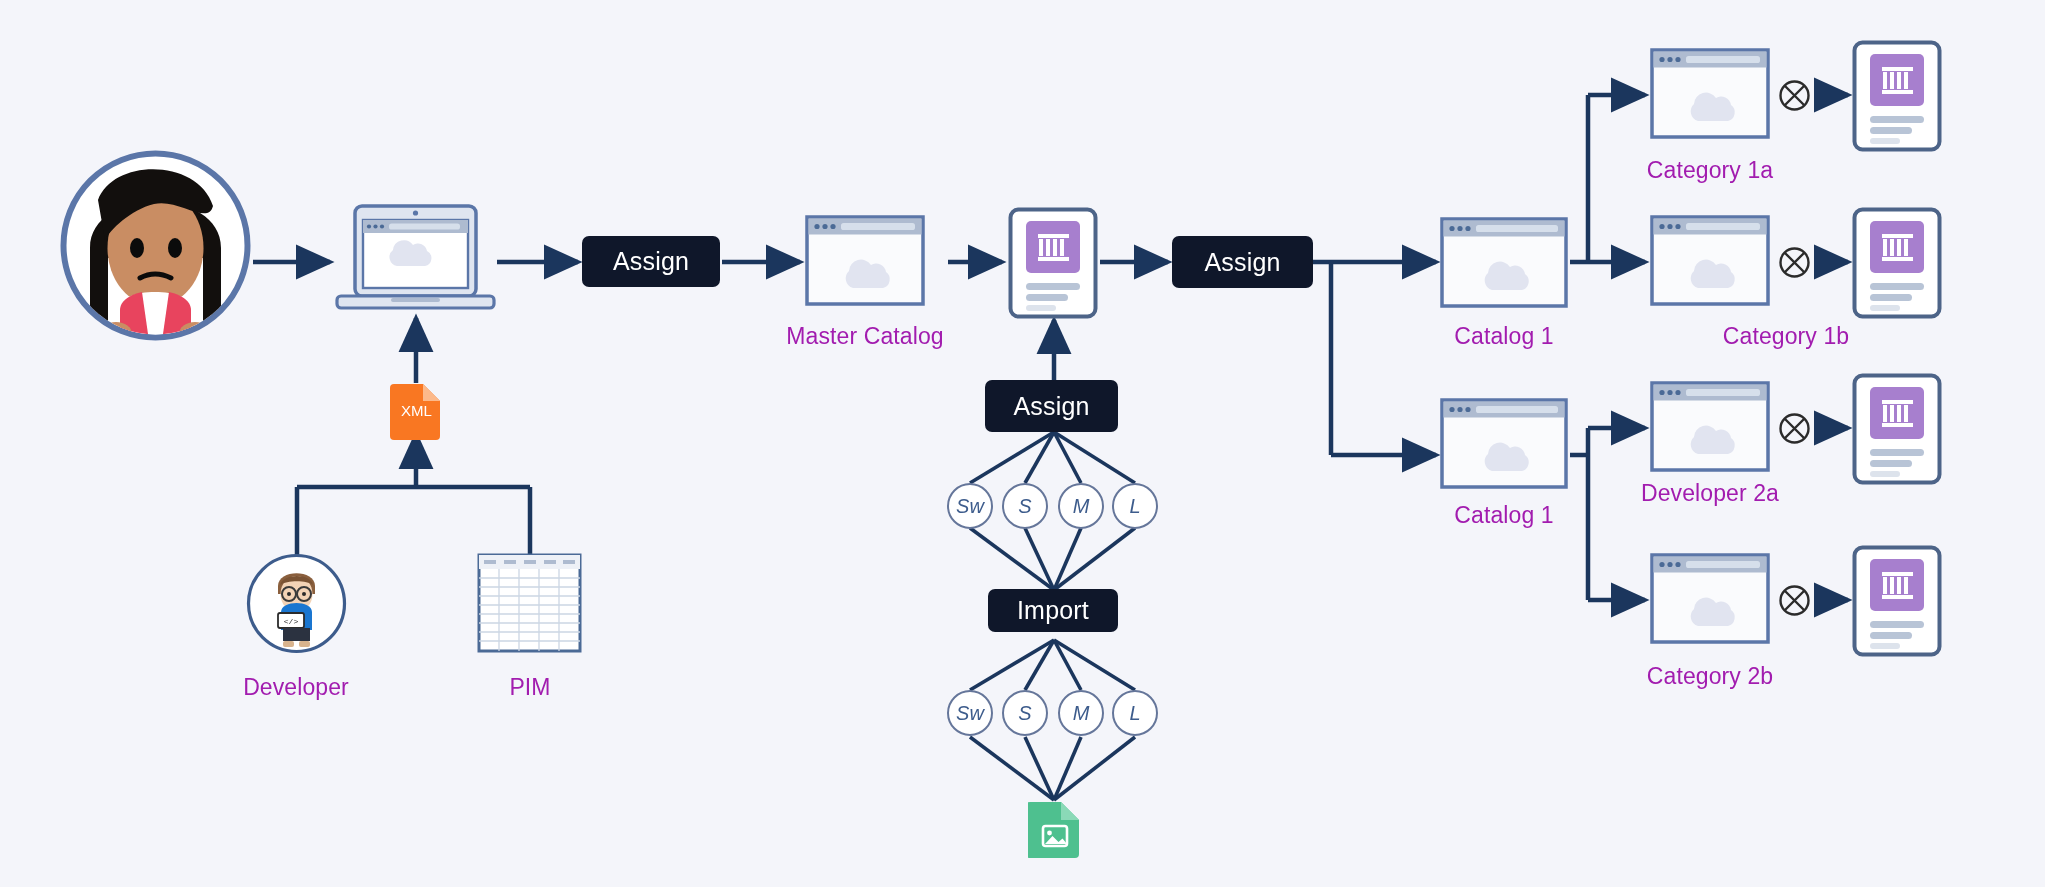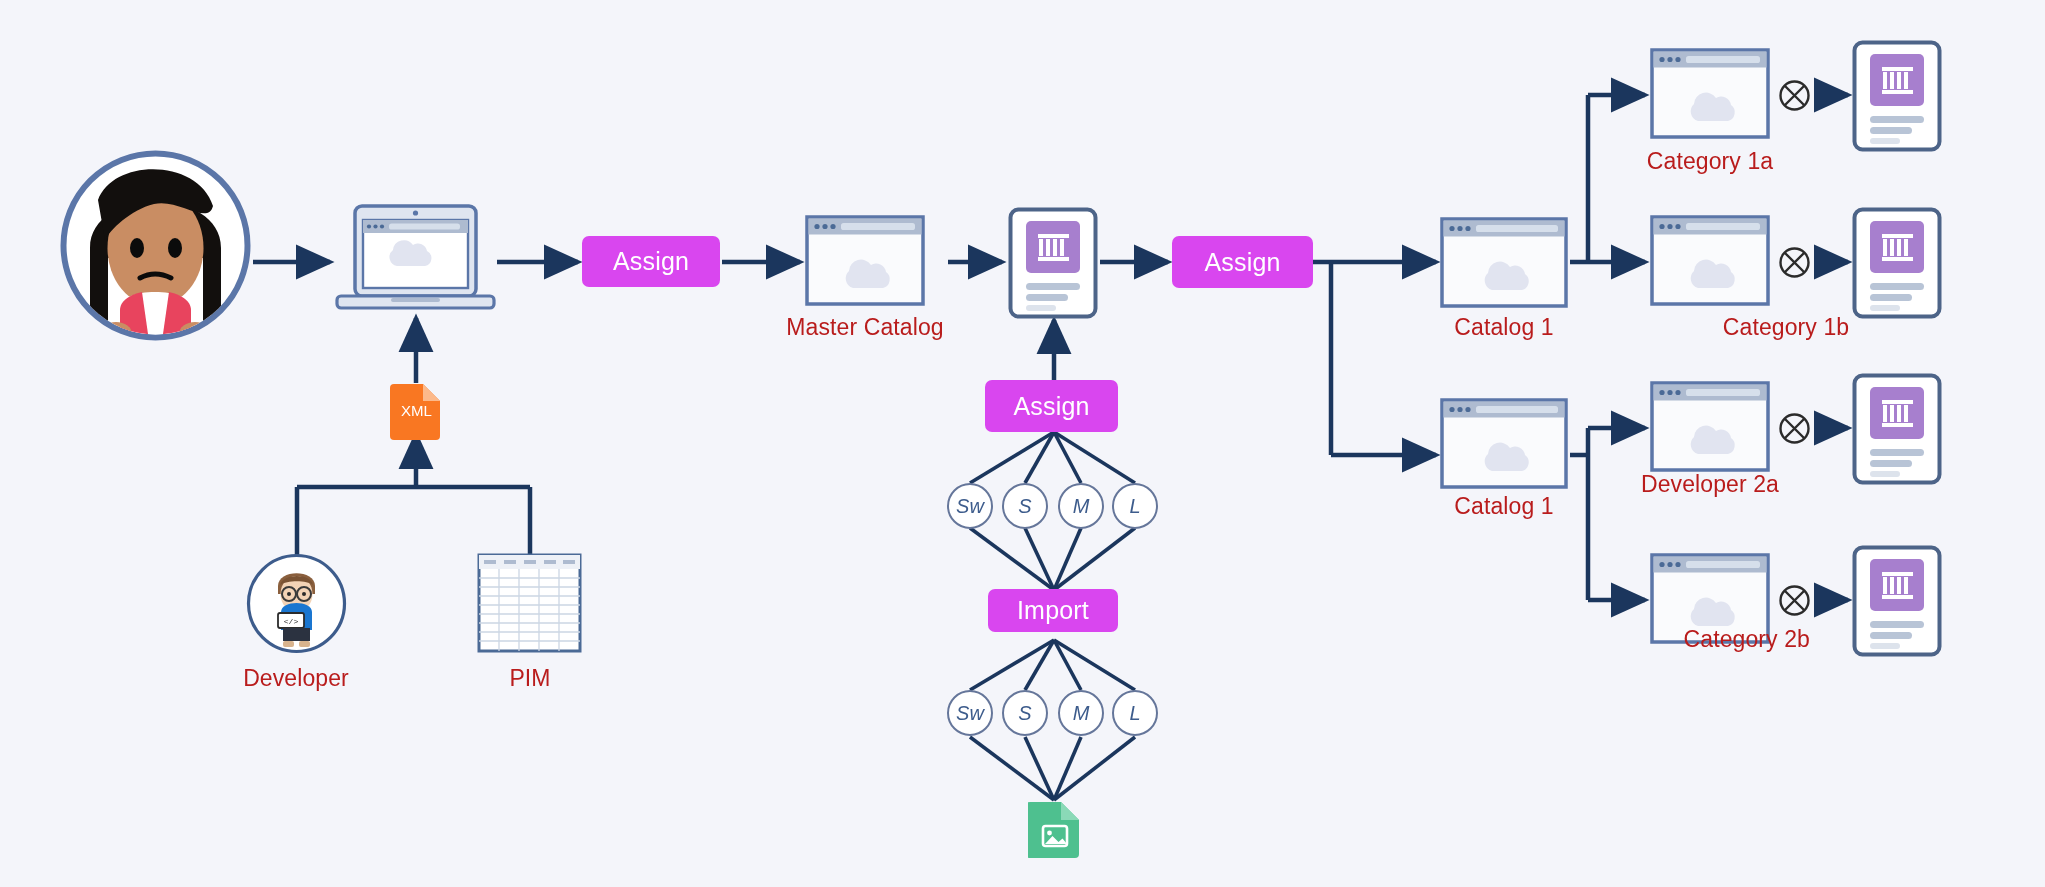--- a/index.html
+++ b/index.html
@@ -16,31 +16,32 @@
     width: 2045px;
     height: 887px;
     background: #f4f5fa;
     overflow: hidden;
   }
   .node {
     position: absolute;
   }
   .caption {
     position: absolute;
-    color: #b91c1c;
+    color: #a21caf;
     font-size: 23px;
     font-family: "Liberation Sans", sans-serif;
     white-space: nowrap;
     text-align: center;
     letter-spacing: 0.1px;
+    margin-top: 9px;
   }
   
   .btn {
     position: absolute;
-    background: #d946ef;
+    background: #0f172a;
     border-radius: 7px;
     color: #ffffff;
     font-size: 25px;
     font-family: "Liberation Sans", sans-serif;
     display: flex;
     align-items: center;
     justify-content: center;
     letter-spacing: 0.2px;
   }
   
@@ -456,21 +457,21 @@
     <svg class="ic" width="120" height="91" viewBox="0 0 120 91">
       <rect x="2" y="2" width="116" height="87" fill="#fafbfd" stroke="#5b76a8" stroke-width="3.5"></rect>
       <rect x="3.5" y="3.5" width="113" height="16" fill="#aebbd0"></rect>
       <circle cx="12" cy="11.5" r="2.6" fill="#4b6a96"></circle>
       <circle cx="20" cy="11.5" r="2.6" fill="#4b6a96"></circle>
       <circle cx="28" cy="11.5" r="2.6" fill="#4b6a96"></circle>
       <rect x="36" y="8" width="74" height="7" rx="2.6" fill="#d6dfeb"></rect>
       <path d="M44,56 a12,12 0 0 1 22,-6 a10,10 0 0 1 15,7 a9,9 0 0 1 -3,16 l-30,0 a10,10 0 0 1 -4,-17 Z" fill="#e1e4f0"></path>
     </svg>
   </div>
-  <div class="caption" style="left:1610px; top:626px; width:200px;text-align:right;">Category 2b</div>
+  <div class="caption" style="left:1610px; top:654px; width:200px;">Category 2b</div>
   <div class="node" style="left:1778px; top:584px;">
     <svg class="ic" width="33" height="33" viewBox="0 0 33 33">
       <circle cx="16.5" cy="16.5" r="14" fill="none" stroke="#2b2b2b" stroke-width="2.4"></circle>
       <path d="M7,7 L26,26 M26,7 L7,26" stroke="#2b2b2b" stroke-width="2.4"></path>
     </svg>
   </div>
   <div class="node" style="left:1852px; top:545px;">
     <svg class="ic" width="90" height="112" viewBox="0 0 90 112">
       <rect x="2.5" y="2.5" width="85" height="107" rx="8" fill="#ffffff" stroke="#4d6488" stroke-width="4"></rect>
       <rect x="18" y="14" width="54" height="52" rx="5" fill="#a77fce"></rect>

